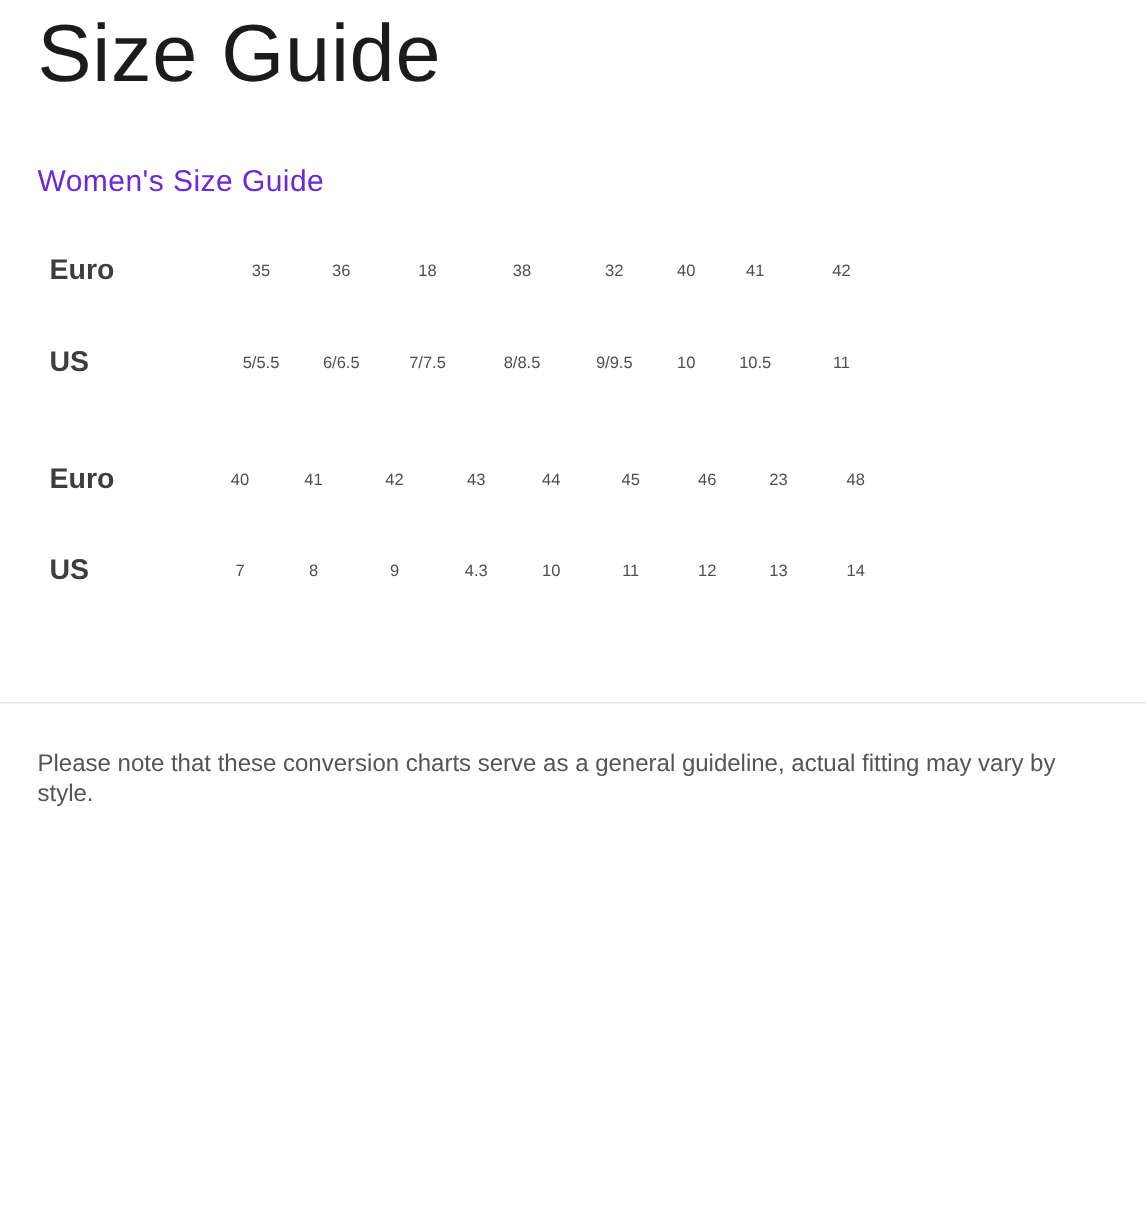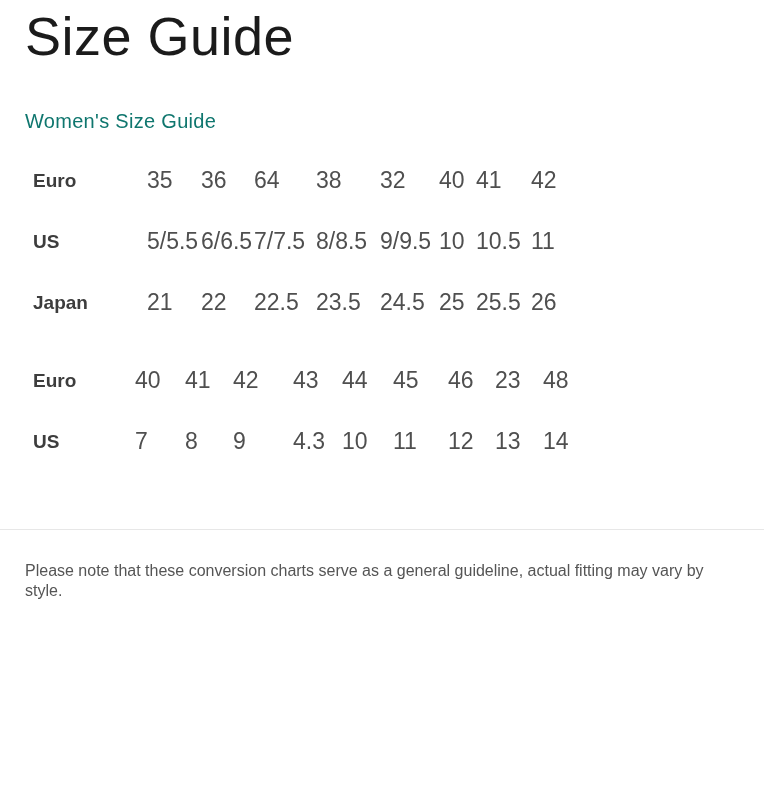--- a/index.html
+++ b/index.html
@@ -24,21 +24,21 @@
     letter-spacing: 0.5px;
     color: #1b1b1b;
   }
 
   .section-heading {
     margin: 0;
     font-size: 20px;
     line-height: 24px;
     font-weight: 500;
     letter-spacing: 0.3px;
-    color: #0f766e;
+    color: #6d28d9;
   }
   .section-heading.womens { margin-top: 44px; }
   .section-heading.mens   { margin-top: 62px; }
 
   table.size-table {
     border-collapse: collapse;
     table-layout: fixed;
     margin-top: 17px;
     border: none;
   }
@@ -53,22 +53,23 @@
     overflow: hidden;
   }
   table.size-table th {
     font-weight: 700;
     font-size: 19px;
     color: #3d3d3d;
     padding-left: 8px;
   }
   table.size-table td {
     font-weight: 400;
-    font-size: 23px;
+    font-size: 11px;
     color: #4f4f4f;
+    text-align: center;
   }
 
   .footnote-wrap {
     margin-top: 57px;
     border-top: 1px solid #e7e7e7;
     padding: 31px 25px 0 25px;
   }
   .footnote {
     margin: 0;
     font-size: 16px;
@@ -96,48 +97,37 @@
           <col style="width: 59px;">
           <col style="width: 37px;">
           <col style="width: 55px;">
           <col style="width: 60px;">
         </colgroup>
         <tbody>
           <tr>
             <th>Euro</th>
             <td>35</td>
             <td>36</td>
-            <td>64</td>
+            <td>18</td>
             <td>38</td>
             <td>32</td>
             <td>40</td>
             <td>41</td>
             <td>42</td>
           </tr>
           <tr>
             <th>US</th>
             <td>5/5.5</td>
             <td>6/6.5</td>
             <td>7/7.5</td>
             <td>8/8.5</td>
             <td>9/9.5</td>
             <td>10</td>
             <td>10.5</td>
             <td>11</td>
-          </tr>
-          <tr>
-            <th>Japan</th>
-            <td>21</td>
-            <td>22</td>
-            <td>22.5</td>
-            <td>23.5</td>
-            <td>24.5</td>
-            <td>25</td>
-            <td>25.5</td>
-            <td>26</td>
           </tr>
         </tbody>
       </table>
 
 
     <table class="size-table">
         <colgroup>
           <col style="width: 110px;">
           <col style="width: 50px;">
           <col style="width: 48px;">

